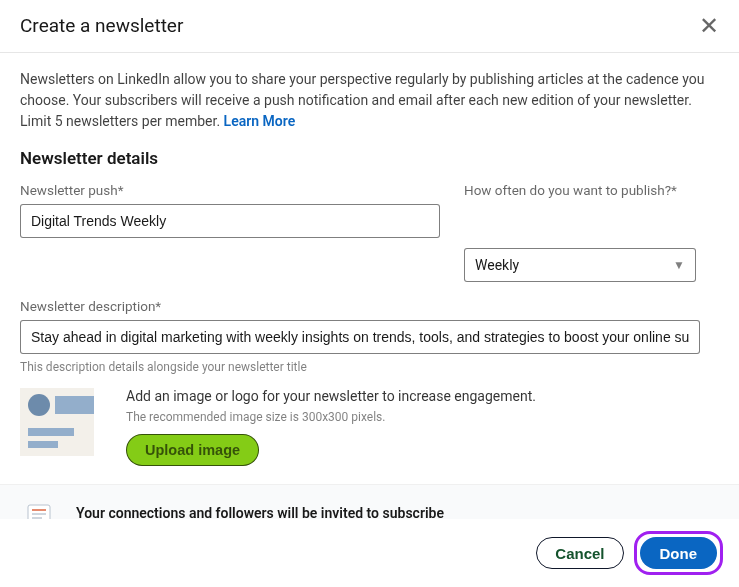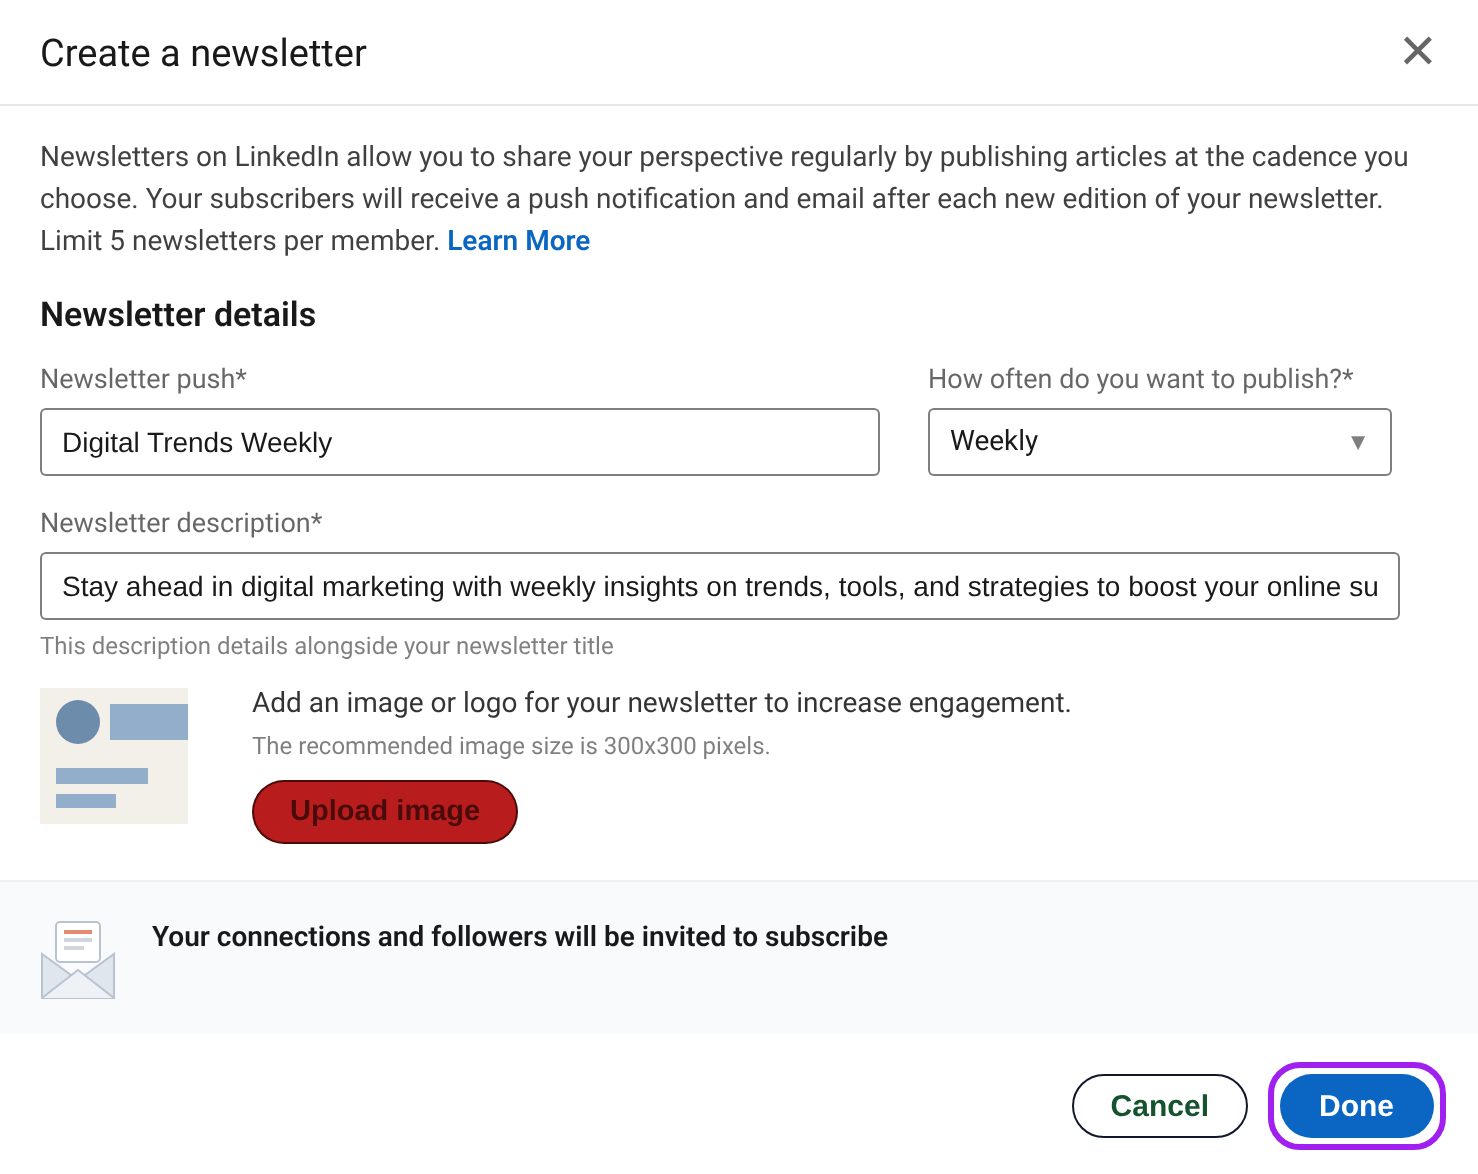--- a/index.html
+++ b/index.html
@@ -1,34 +1,34 @@
 <!DOCTYPE html>
 <html><head>
 <meta charset="utf-8">
 <style>
   * { box-sizing: border-box; margin: 0; padding: 0; }
   html, body { width: 739px; height: 587px; font-family: -apple-system, "Segoe UI", Roboto, Arial, sans-serif; color: #000000cc; background: #fff; }
   .modal { width: 739px; height: 587px; display: flex; flex-direction: column; position: relative; }
-  .header { display: flex; align-items: center; justify-content: space-between; padding: 14px 20px 14px 20px; gap: 12px; }
+  .header { display: flex; justify-content: space-between; padding: 14px 20px 14px 20px; gap: 12px; }
   .header-title { font-size: 19px; font-weight: 400; color: #000000e6; }
   .close-x { font-size: 24px; color: #00000099; cursor: pointer; line-height: 1; }
   .divider { border: none; border-top: 1px solid #e6e6e6; }
   .scroll-area { flex: 1; overflow-y: auto; }
   .scroll-area::-webkit-scrollbar { width: 14px; }
   .scroll-area::-webkit-scrollbar-track { background: #f1f1f1; }
   .scroll-area::-webkit-scrollbar-thumb { background: #c1c1c1; }
   .scroll-area::-webkit-scrollbar-button { background: #f1f1f1; height: 14px; }
   .body-pad { padding: 16px 20px 0 20px; }
   .intro { font-size: 14px; line-height: 1.5; color: #000000bf; }
   .learn-more { color: #0a66c2; font-weight: 600; text-decoration: none; }
   .section-h { font-size: 17px; font-weight: 600; margin-top: 16px; color: #000000e6; }
   .row { display: flex; gap: 24px; margin-top: 14px; }
   .field { display: flex; flex-direction: column; }
   .field.title { flex: 0 0 420px; }
-  .field.freq { flex: 0 0 232px; }
+  .field.freq { flex: 0 0 232px; gap: 44px; }
   .label { font-size: 13.5px; color: #00000099; margin-bottom: 6px; }
   .text-input, .select-box {
     height: 34px; border: 1px solid #00000080; border-radius: 3px;
     padding: 0 10px; font-size: 14px; color: #000000e6; background: #fff;
   }
   .desc-row { margin-top: 16px; }
   .desc-input {
     width: 680px; height: 34px; border: 1px solid #00000080; border-radius: 3px;
     padding: 0 10px; font-size: 14px; color: #000000e6; background: #fff;
     white-space: nowrap; overflow: hidden;
@@ -41,21 +41,21 @@
   .thumb .bar-top { position: absolute; top: 8px; left: 35px; width: 39px; height: 18px; background: #93aecb; }
   .thumb .circle { position: absolute; top: 6px; left: 8px; width: 22px; height: 22px; background: #6d8bab; border-radius: 50%; }
   .thumb .line1 { position: absolute; top: 40px; left: 8px; width: 46px; height: 8px; background: #93aecb; }
   .thumb .line2 { position: absolute; top: 53px; left: 8px; width: 30px; height: 7px; background: #93aecb; }
   .upload-text { flex: 1; }
   .upload-title { font-size: 14px; color: #000000cc; }
   .upload-sub { font-size: 12px; color: #00000080; margin-top: 6px; }
   .upload-btn {
     margin-top: 10px; display: inline-flex; align-items: center; justify-content: center;
     height: 32px; padding: 0 18px; border: 1px solid #00000099; border-radius: 18px;
-    font-size: 14.5px; font-weight: 600; color: #00000099; background: #b91c1c; cursor: pointer;
+    font-size: 14.5px; font-weight: 600; color: #00000099; background: #84cc16; cursor: pointer;
   }
   .notice {
     margin-top: 18px; background: #f9fafb; border-top: 1px solid #f0f0f0;
     padding: 20px 20px 22px 20px; display: flex; gap: 18px; align-items: flex-start;
   }
   .env { width: 38px; height: 30px; flex-shrink: 0; position: relative; margin-top: 4px; }
   .env svg { width: 38px; height: 36px; overflow: visible; }
   .notice-title { font-size: 14px; font-weight: 600; color: #000000e6; }
   .notice-body { font-size: 14px; color: #000000bf; line-height: 1.5; margin-top: 4px; }
   .footer {

